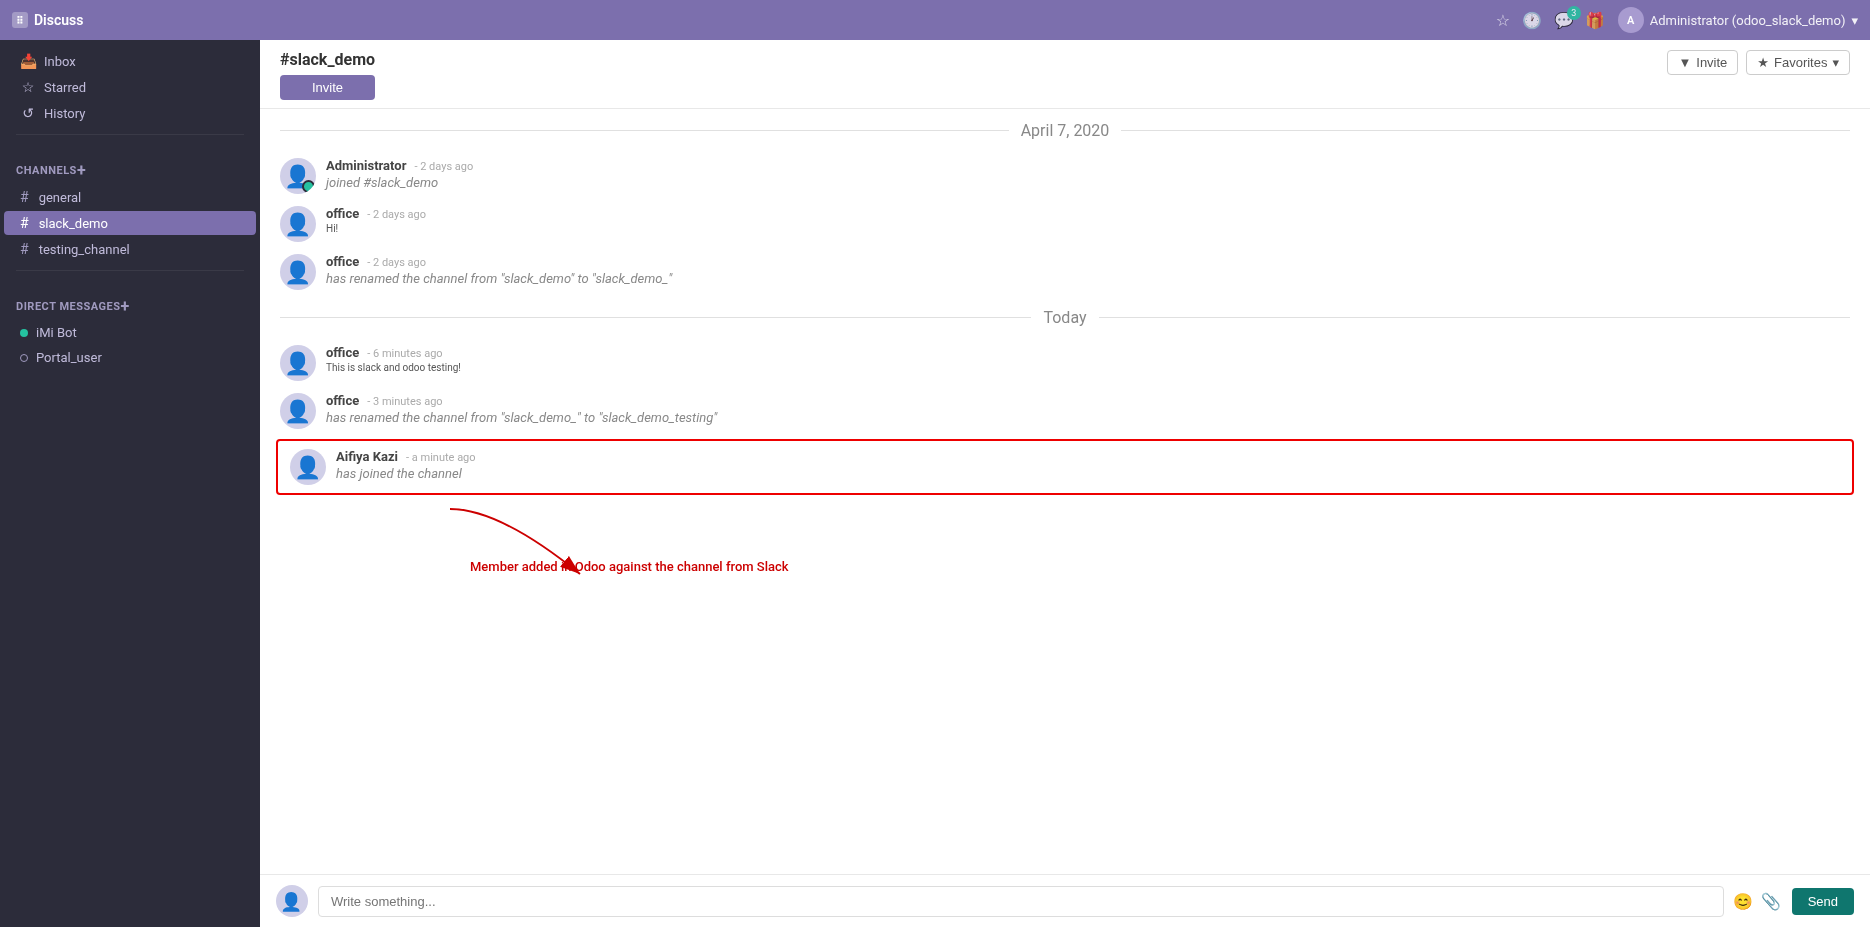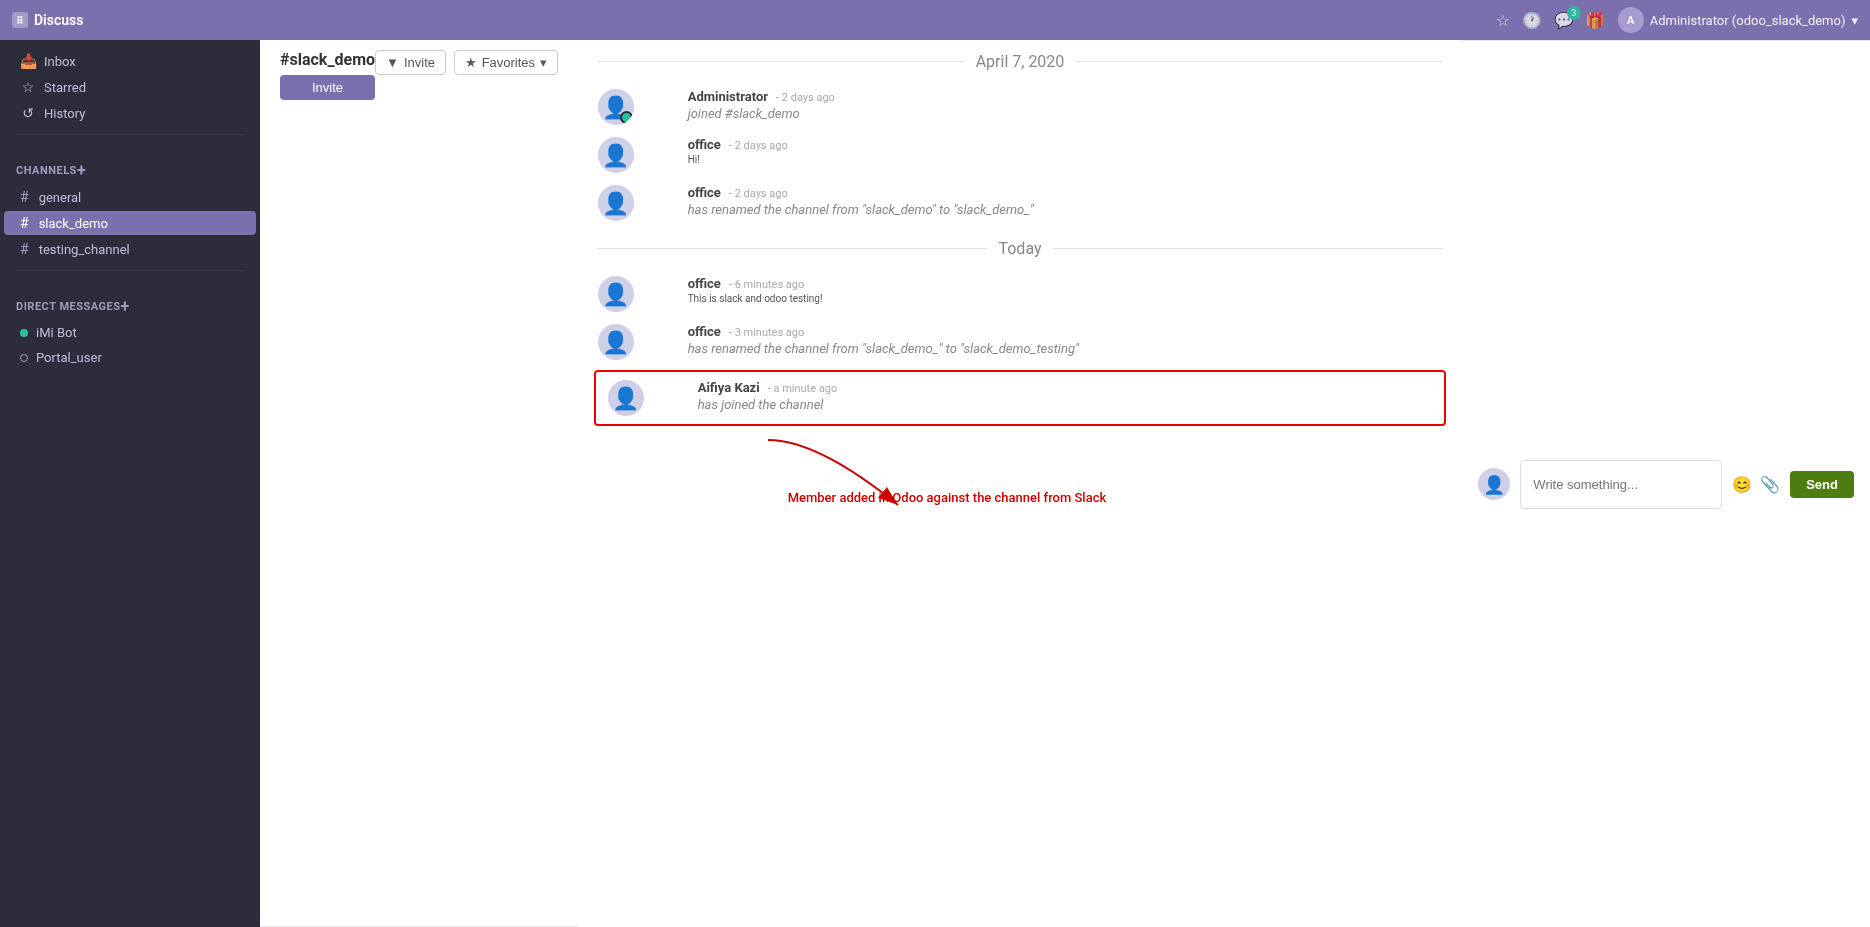--- a/index.html
+++ b/index.html
@@ -70,21 +70,21 @@
     }
     .sidebar-item.active { background: #7c6fad; color: #fff; }
     .sidebar-item .item-icon { font-size: 14px; width: 16px; text-align: center; }
     .sidebar-item .dot-indicator { width: 8px; height: 8px; border-radius: 50%; background: #25c2a0; flex-shrink: 0; }
     .sidebar-item .empty-dot { width: 8px; height: 8px; border-radius: 50%; border: 1.5px solid #a09abf; flex-shrink: 0; }
     .sidebar-item .hash { color: #a09abf; font-size: 14px; margin-right: 2px; }
     .sidebar-section-divider { height: 1px; background: rgba(255,255,255,0.07); margin: 8px 16px; }
 
     
     .content-area {
-      flex: 1; display: flex; overflow: hidden;
+      flex: 1; display: flex; flex-direction: column; overflow: hidden;
     }
 
     
     .channel-header {
       padding: 10px 20px 8px 20px;
       border-bottom: 1px solid #e8e8e8;
       display: flex; align-items: flex-start; justify-content: space-between; flex-shrink: 0;
     }
     .channel-title { font-size: 16px; font-weight: 700; color: #333; }
     .channel-header-right { display: flex; flex-direction: column; align-items: flex-end; gap: 6px; }
@@ -116,42 +116,42 @@
     .message-item {
       display: flex; align-items: flex-start; gap: 10px; padding: 6px 20px;
     }
     .avatar-placeholder {
       width: 36px; height: 36px; border-radius: 50%; background: #d0cfe8; flex-shrink: 0; display: flex; align-items: center; justify-content: center; font-size: 16px; color: #999; position: relative; overflow: hidden;
     }
     .avatar-placeholder .inner-icon { font-size: 22px; color: #bbb; }
     .avatar-online::after {
       content: ''; position: absolute; bottom: 1px; right: 1px; width: 9px; height: 9px; border-radius: 50%; background: #25c2a0; border: 2px solid #2c2c3a;
     }
-    .msg-body { flex: 1; margin-left: 44px; }
+    .msg-body { flex: 1; }
     .msg-header { display: flex; align-items: baseline; gap: 8px; }
     .msg-author { font-size: 13px; font-weight: 700; color: #444; }
     .msg-time { font-size: 11px; color: #aaa; }
     .msg-text { font-size: 10px; color: #555; margin-top: 2px; }
     .msg-action-text { font-size: 13px; color: #888; font-style: italic; margin-top: 2px; }
 
     
     .message-highlighted {
       border: 2px solid #e00; border-radius: 4px; margin: 4px 16px; padding: 4px;
     }
 
     
     .input-bar {
       border-top: 1px solid #e8e8e8; padding: 10px 16px; display: flex; align-items: center; gap: 10px; flex-shrink: 0;
     }
     .input-avatar { width: 32px; height: 32px; border-radius: 50%; background: #d0cfe8; flex-shrink: 0; display: flex; align-items: center; justify-content: center; }
-    .input-box-wrapper { flex: 1; border: 1px solid #ddd; border-radius: 4px; padding: 16px 12px; display: flex; align-items: center; gap: 6px; }
+    .input-box-wrapper { flex: 1; border: 1px solid #ddd; border-radius: 4px; padding: 7px 12px; display: flex; align-items: center; gap: 6px; }
     .input-box-wrapper input { flex: 1; border: none; outline: none; font-size: 13px; color: #555; }
     .input-actions { display: flex; gap: 8px; align-items: center; }
     .input-action-icon { color: #888; font-size: 16px; cursor: pointer; }
-    .send-btn { background: #4d7c0f; color: #fff; border: none; border-radius: 4px; padding: 6px 16px; font-size: 13px; cursor: pointer; font-weight: 700; }
+    .send-btn { background: #0f766e; color: #fff; border: none; border-radius: 4px; padding: 6px 16px; font-size: 13px; cursor: pointer; font-weight: 400; }
   </style>
 </head>
 <body>
 
 <div class="topbar">
   <div class="topbar-grid">
     <div class="app-icon">⠿</div>
     <span>Discuss</span>
   </div>
   <div class="topbar-actions">

